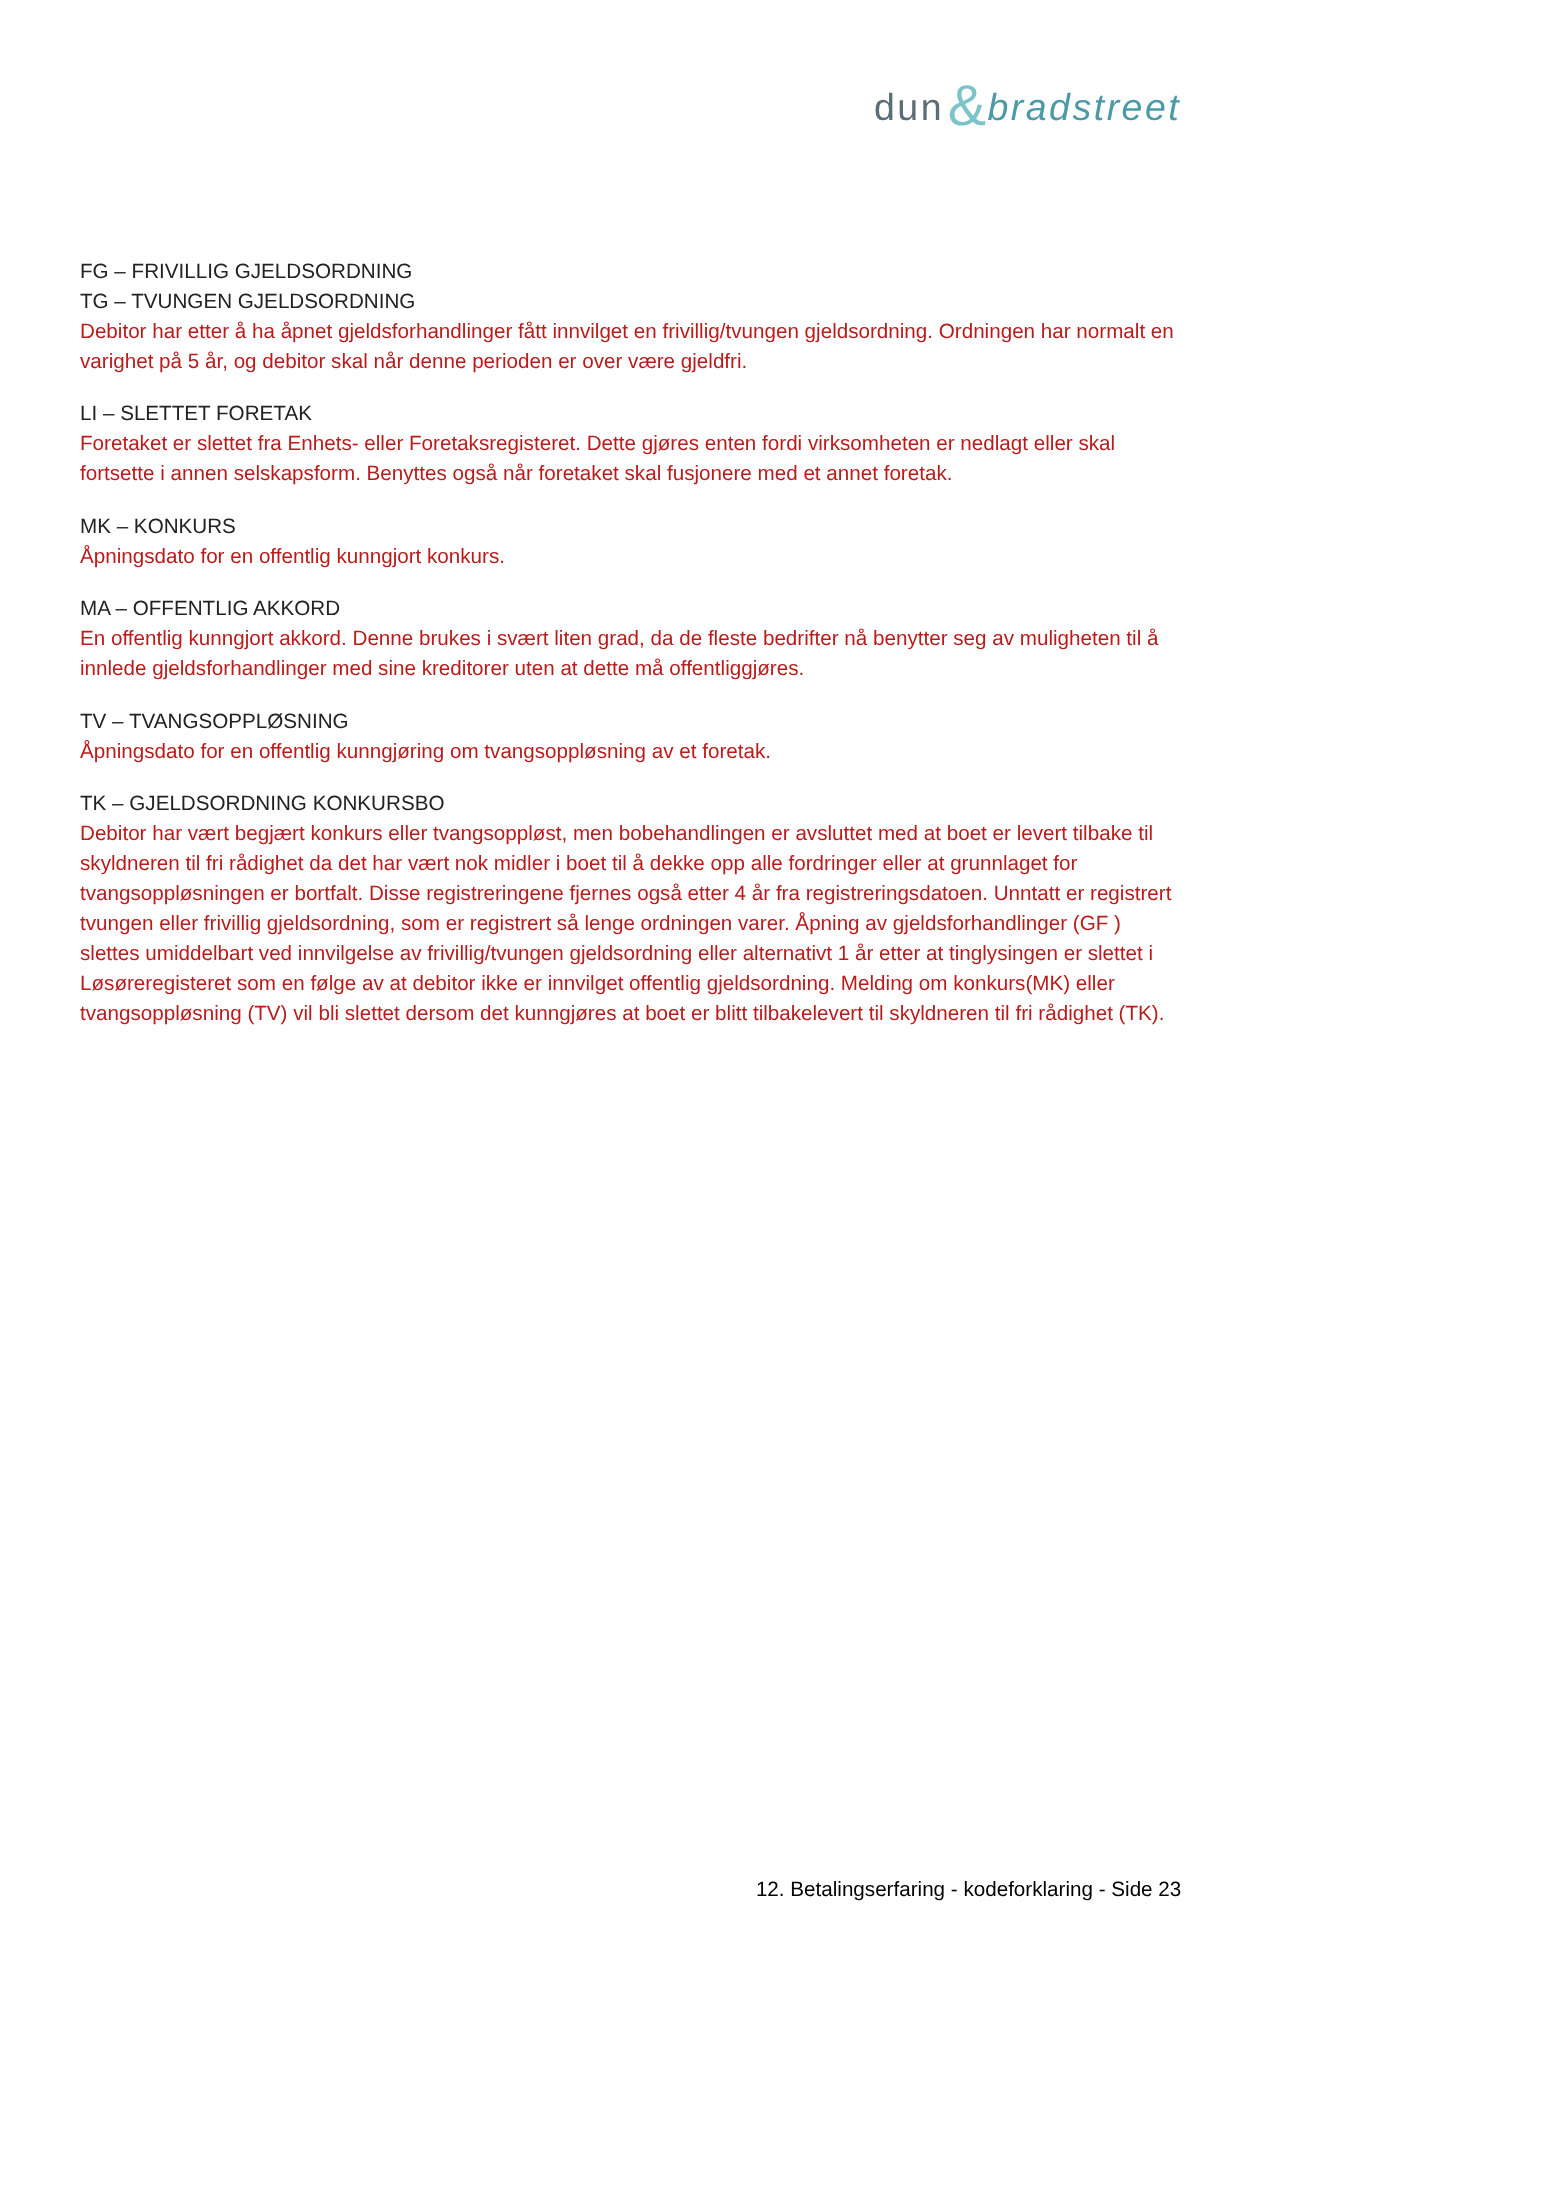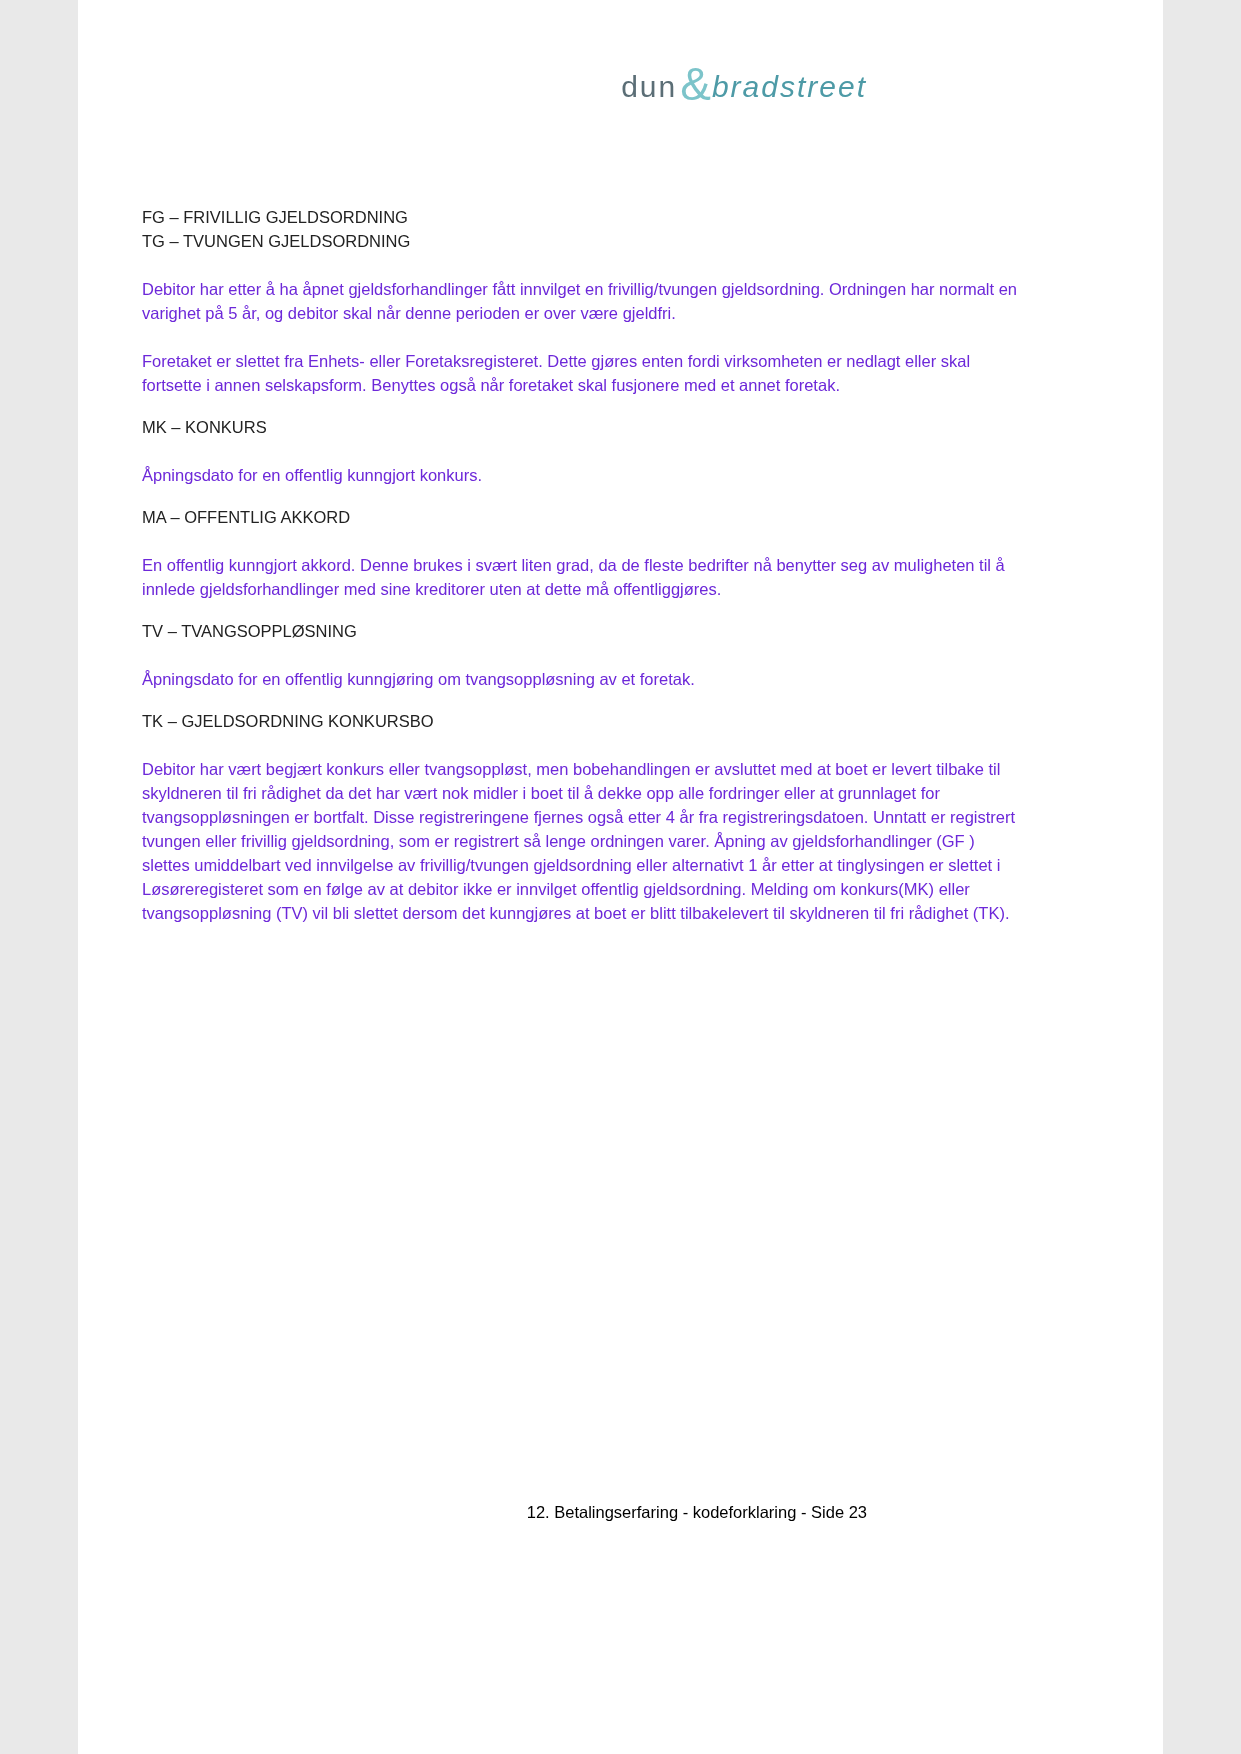--- a/index.html
+++ b/index.html
@@ -1,19 +1,19 @@
 <!DOCTYPE html>
 <html><head>
 <meta charset="utf-8">
 <style>
   * { margin: 0; padding: 0; box-sizing: border-box; }
   html, body { background: #e9e9e9; }
   .page {
     position: relative;
-    width: 1085px;
+    width: 1241px;
     height: 1754px;
     margin: 0 auto;
     background: #ffffff;
     font-family: "Liberation Sans", sans-serif;
     color: #262626;
     overflow: hidden;
   }
   
   .logo {
     position: absolute;
@@ -56,22 +56,21 @@
   .entry h2 {
     font-size: 16.5px;
     font-weight: normal;
     line-height: 24px;
     color: #222222;
   }
   .entry p {
     font-size: 16.5px;
     font-weight: normal;
     line-height: 24px;
-    color: #6d28d9;
-    margin-top: 24px;
+    color: #b91c1c;
   }
   
   .footer {
     position: absolute;
     top: 1500px;
     right: 296px;
     font-size: 16.5px;
     line-height: 24px;
     color: #000000;
     text-align: right;
@@ -90,20 +89,21 @@
 
   <main class="content">
 
     <section class="entry">
       <h2>FG – FRIVILLIG GJELDSORDNING</h2>
       <h2>TG – TVUNGEN GJELDSORDNING</h2>
       <p>Debitor har etter å ha åpnet gjeldsforhandlinger fått innvilget en frivillig/tvungen gjeldsordning. Ordningen har normalt en varighet på 5 år, og debitor skal når denne perioden er over være gjeldfri.</p>
     </section>
 
     <section class="entry">
+      <h2>LI – SLETTET FORETAK</h2>
       <p>Foretaket er slettet fra Enhets- eller Foretaksregisteret. Dette gjøres enten fordi virksomheten er nedlagt eller skal fortsette i annen selskapsform. Benyttes også når foretaket skal fusjonere med et annet foretak.</p>
     </section>
 
     <section class="entry">
       <h2>MK – KONKURS</h2>
       <p>Åpningsdato for en offentlig kunngjort konkurs.</p>
     </section>
 
     <section class="entry">
       <h2>MA – OFFENTLIG AKKORD</h2>

